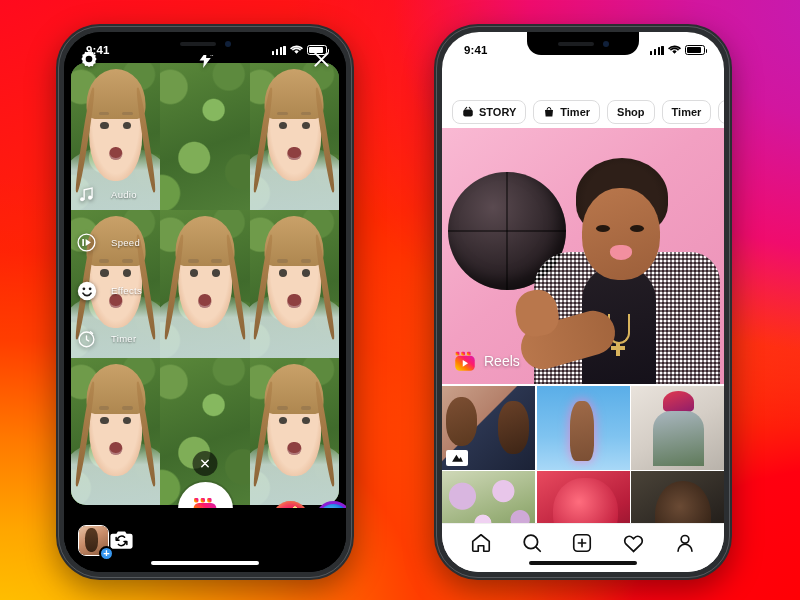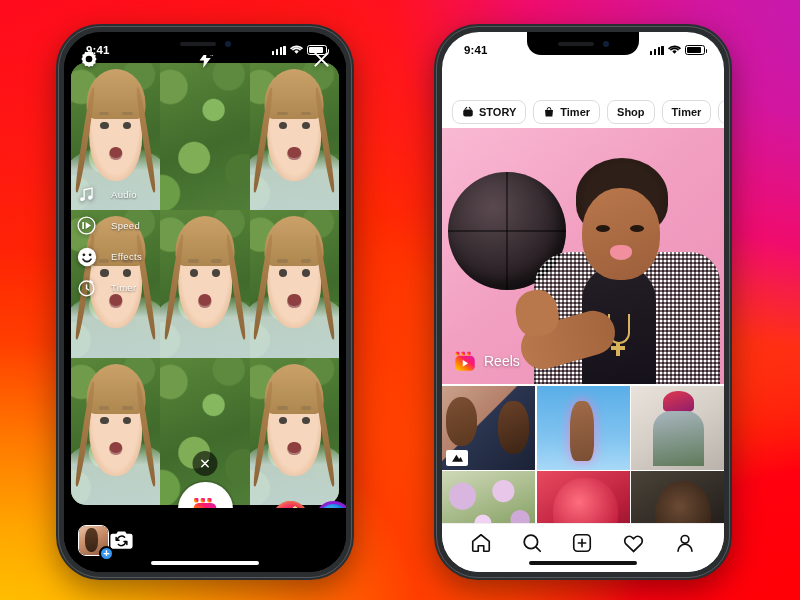--- a/index.html
+++ b/index.html
@@ -120,21 +120,21 @@
   .mouth{ position:absolute; top:57%; left:50%; transform:translateX(-50%); width:15%; height:9%; background:#8e4040; border-radius:46%; box-shadow:inset 0 -2px 0 rgba(255,255,255,0.3); }
 
   .cam-top{
     position:absolute; top:10px; left:0; right:0; height:34px; z-index:12;
     display:flex; align-items:center; justify-content:space-between; padding:0 14px;
   }
   .icon-btn{ color:#fff; display:flex; align-items:center; justify-content:center; cursor:pointer; filter:drop-shadow(0 1px 2px rgba(0,0,0,.45)); }
 
   .tools{
     position:absolute; left:10px; top:150px; z-index:12;
-    display:flex; flex-direction:column; gap:6px;
+    display:flex; flex-direction:column; gap:23px;
   }
   .tool{ display:flex; align-items:center; gap:12px; cursor:pointer; }
   .tool-ico{ width:25px; height:25px; display:flex; align-items:center; justify-content:center; color:#fff; filter:drop-shadow(0 1px 2px rgba(0,0,0,.5)); }
   .tool-lbl{ font-size:9.5px; color:#fff; letter-spacing:0.3px; text-shadow:0 1px 2px rgba(0,0,0,.6); opacity:.95; }
 
   .cancel-chip{
     position:absolute; left:50%; transform:translateX(-50%); bottom:96px; z-index:13;
     width:25px; height:25px; border-radius:50%; background:rgba(0,0,0,0.58);
     display:flex; align-items:center; justify-content:center; cursor:pointer;
   }

